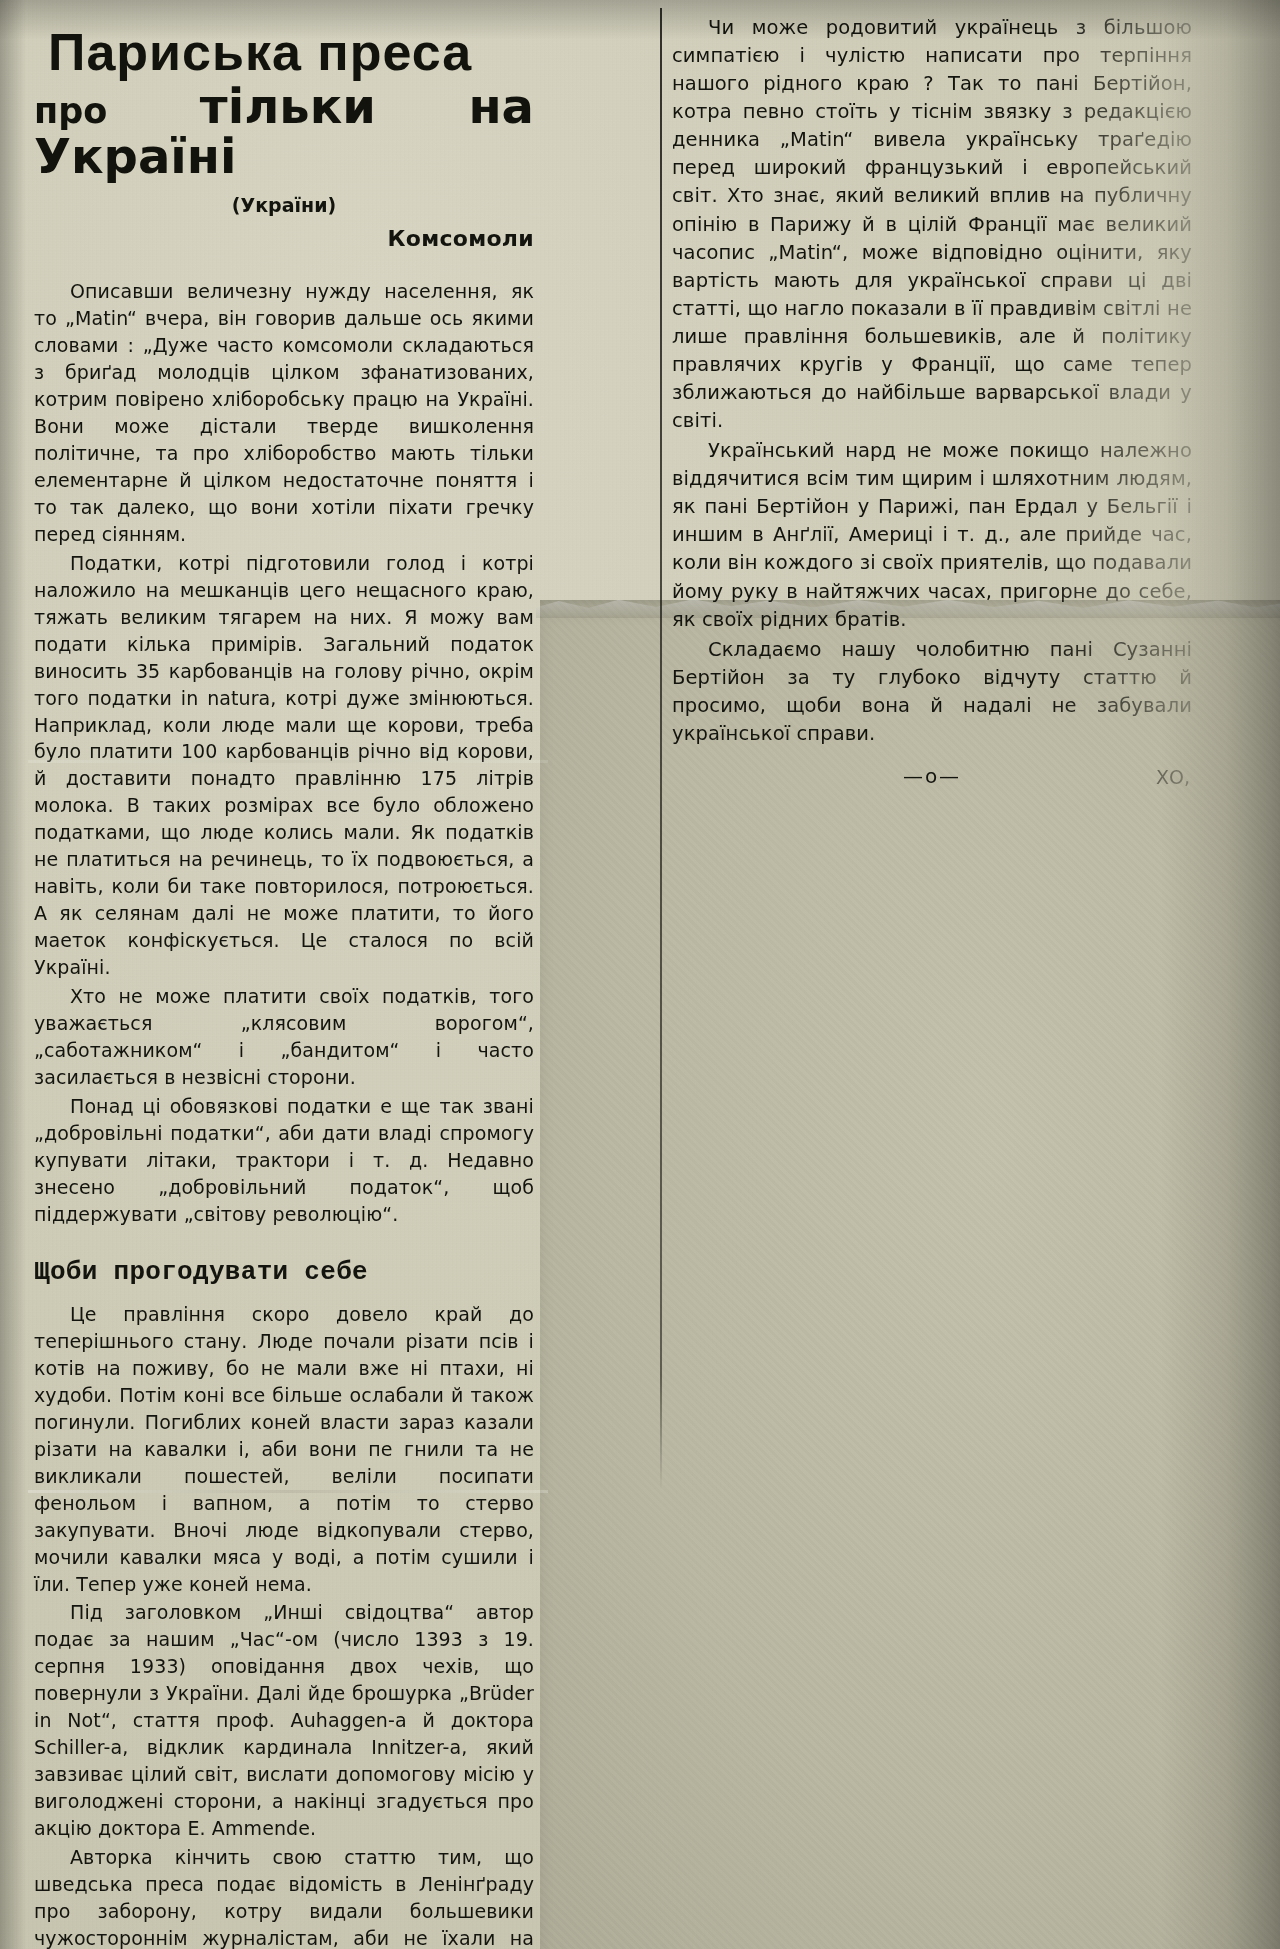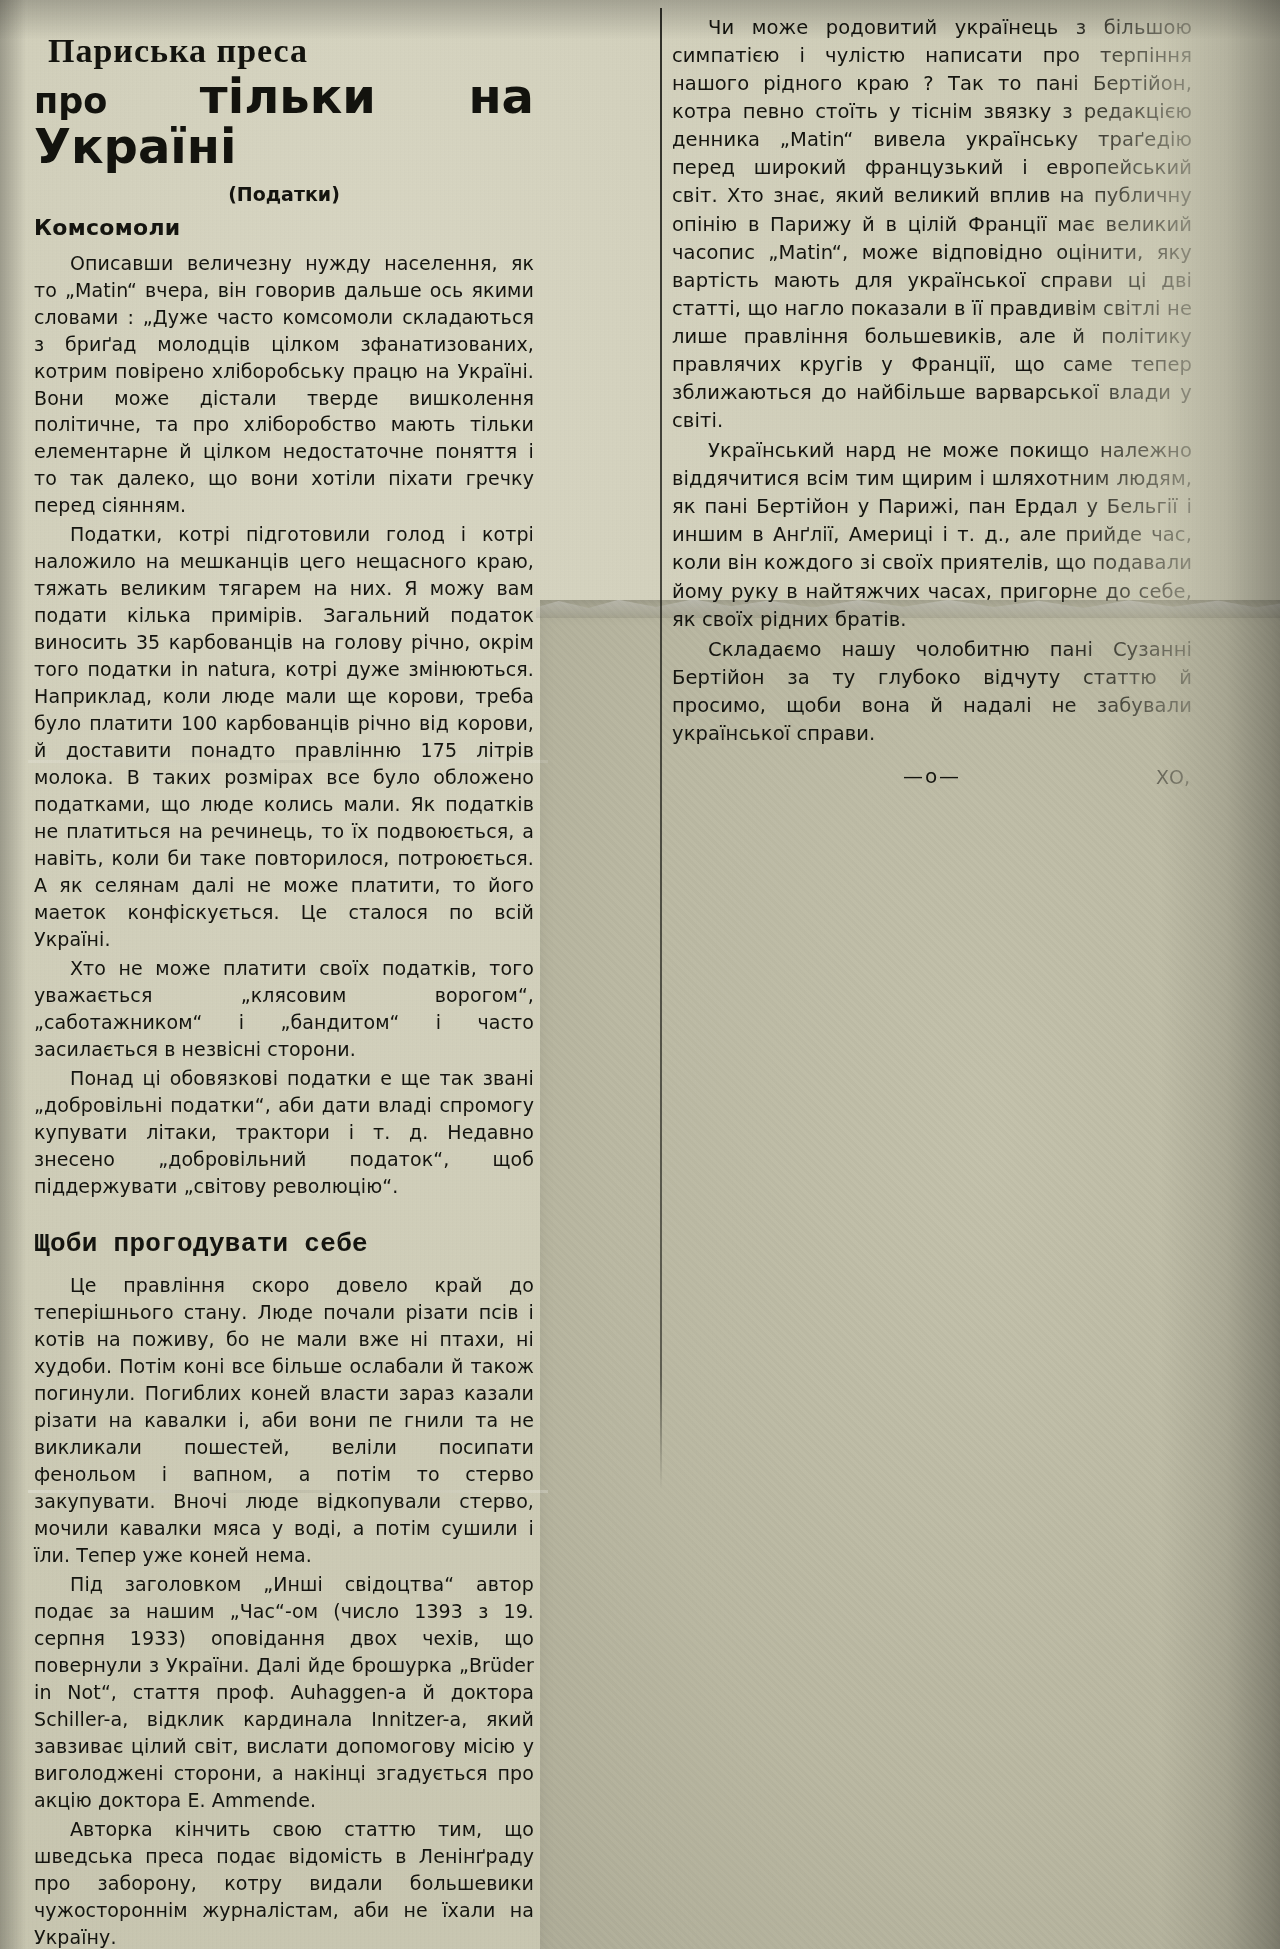--- a/index.html
+++ b/index.html
@@ -95,26 +95,26 @@
 
   .rule {
     position: absolute;
     left: 660px; top: 8px;
     width: 2px; height: 1900px;
     background: linear-gradient(180deg, rgba(20,20,15,.85), rgba(20,20,15,.55) 72%, rgba(20,20,15,0) 78%);
   }
 
   
   .headline1 {
-    font-family: Liberation Serif, serif;
-    font-weight: bold;
-    font-size: 34px;
+    font-family: Liberation Sans, sans-serif;
+    font-weight: bold;
+    font-size: 52px;
     letter-spacing: 1px;
     line-height: 1.02;
-    margin: 12px 0 2px 14px;
+    margin: 4px 0 2px 14px;
     color: #13130e;
   }
   .headline2 {
     font-family: "DejaVu Sans", sans-serif;
     font-weight: bold;
     font-size: 48px;
     line-height: 1.05;
     margin: 0 0 10px 0;
     color: #13130e;
   }
@@ -124,25 +124,25 @@
     letter-spacing: 0;
   }
   .subnote {
     text-align: center;
     font-size: 19px;
     font-weight: bold;
     margin: 6px 0 2px;
     font-family: "DejaVu Sans", sans-serif;
   }
   .sect-head {
-    text-align: left;
+    text-align: right;
     font-family: "DejaVu Sans", sans-serif;
     font-weight: bold;
     font-size: 22px;
-    margin: 4px 0 6px;
+    margin: 4px 0 24px;
     letter-spacing: .3px;
   }
   .sect-head2 {
     font-family: Liberation Mono, monospace;
     font-weight: bold;
     font-size: 26px;
     margin: 26px 0 10px;
     letter-spacing: .3px;
   }
   p.body {
@@ -194,21 +194,21 @@
 
   <div class="rule"></div>
 
   <div class="col col-left">
     <h1 class="headline1">Париська преса</h1>
     <h2 class="headline2">
       <span class="small">про</span>
       <span>тільки на Україні</span>
     </h2>
 
-    <div class="subnote">(Податки)</div>
+    <div class="subnote">(України)</div>
     <div class="sect-head">Комсомоли</div>
 
     <p class="body">Описавши величезну нужду населення, як то „Matin“ вчера, він говорив дальше ось якими словами : „Дуже часто комсомоли складаються з бриґад молодців цілком зфанатизованих, котрим повірено хліборобську працю на Україні. Вони може дістали тверде вишколення політичне, та про хліборобство мають тільки елементарне й цілком недостаточне поняття і то так далеко, що вони хотіли піхати гречку перед сіянням.</p>
     <p class="body">Податки, котрі підготовили голод і котрі наложило на мешканців цего нещасного краю, тяжать великим тягарем на них. Я можу вам подати кілька примірів. Загальний податок виносить 35 карбованців на голову річно, окрім того податки in natura, котрі дуже змінюються. Наприклад, коли люде мали ще корови, треба було платити 100 карбованців річно від корови, й доставити понадто правлінню 175 літрів молока. В таких розмірах все було обложено податками, що люде колись мали. Як податків не платиться на речинець, то їх подвоюється, а навіть, коли би таке повторилося, потроюється. А як селянам далі не може платити, то його маеток конфіскується. Це сталося по всій Україні.</p>
     <p class="body">Хто не може платити своїх податків, того уважається „клясовим ворогом“, „саботажником“ і „бандитом“ і часто засилається в незвісні сторони.</p>
     <p class="body">Понад ці обовязкові податки е ще так звані „добровільні податки“, аби дати владі спромогу купувати літаки, трактори і т. д. Недавно знесено „добровільний податок“, щоб піддержувати „світову революцію“.</p>
 
     <div class="sect-head2">Щоби прогодувати себе</div>
 
     <p class="body">Це правління скоро довело край до теперішнього стану. Люде почали різати псів і котів на поживу, бо не мали вже ні птахи, ні худоби. Потім коні все більше ослабали й також погинули. Погиблих коней власти зараз казали різати на кавалки і, аби вони пе гнили та не викликали пошестей, веліли посипати фенольом і вапном, а потім то стерво закупувати. Вночі люде відкопували стерво, мочили кавалки мяса у воді, а потім сушили і їли. Тепер уже коней нема.</p>

